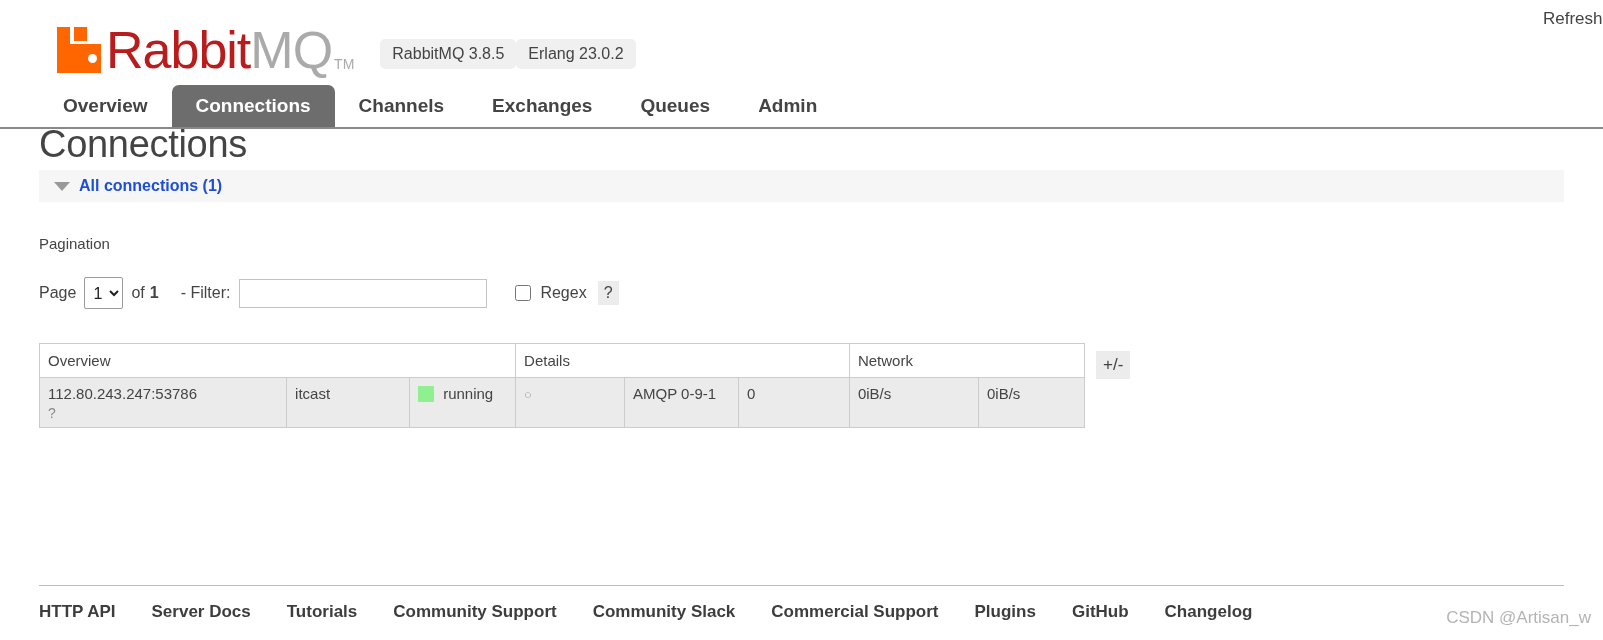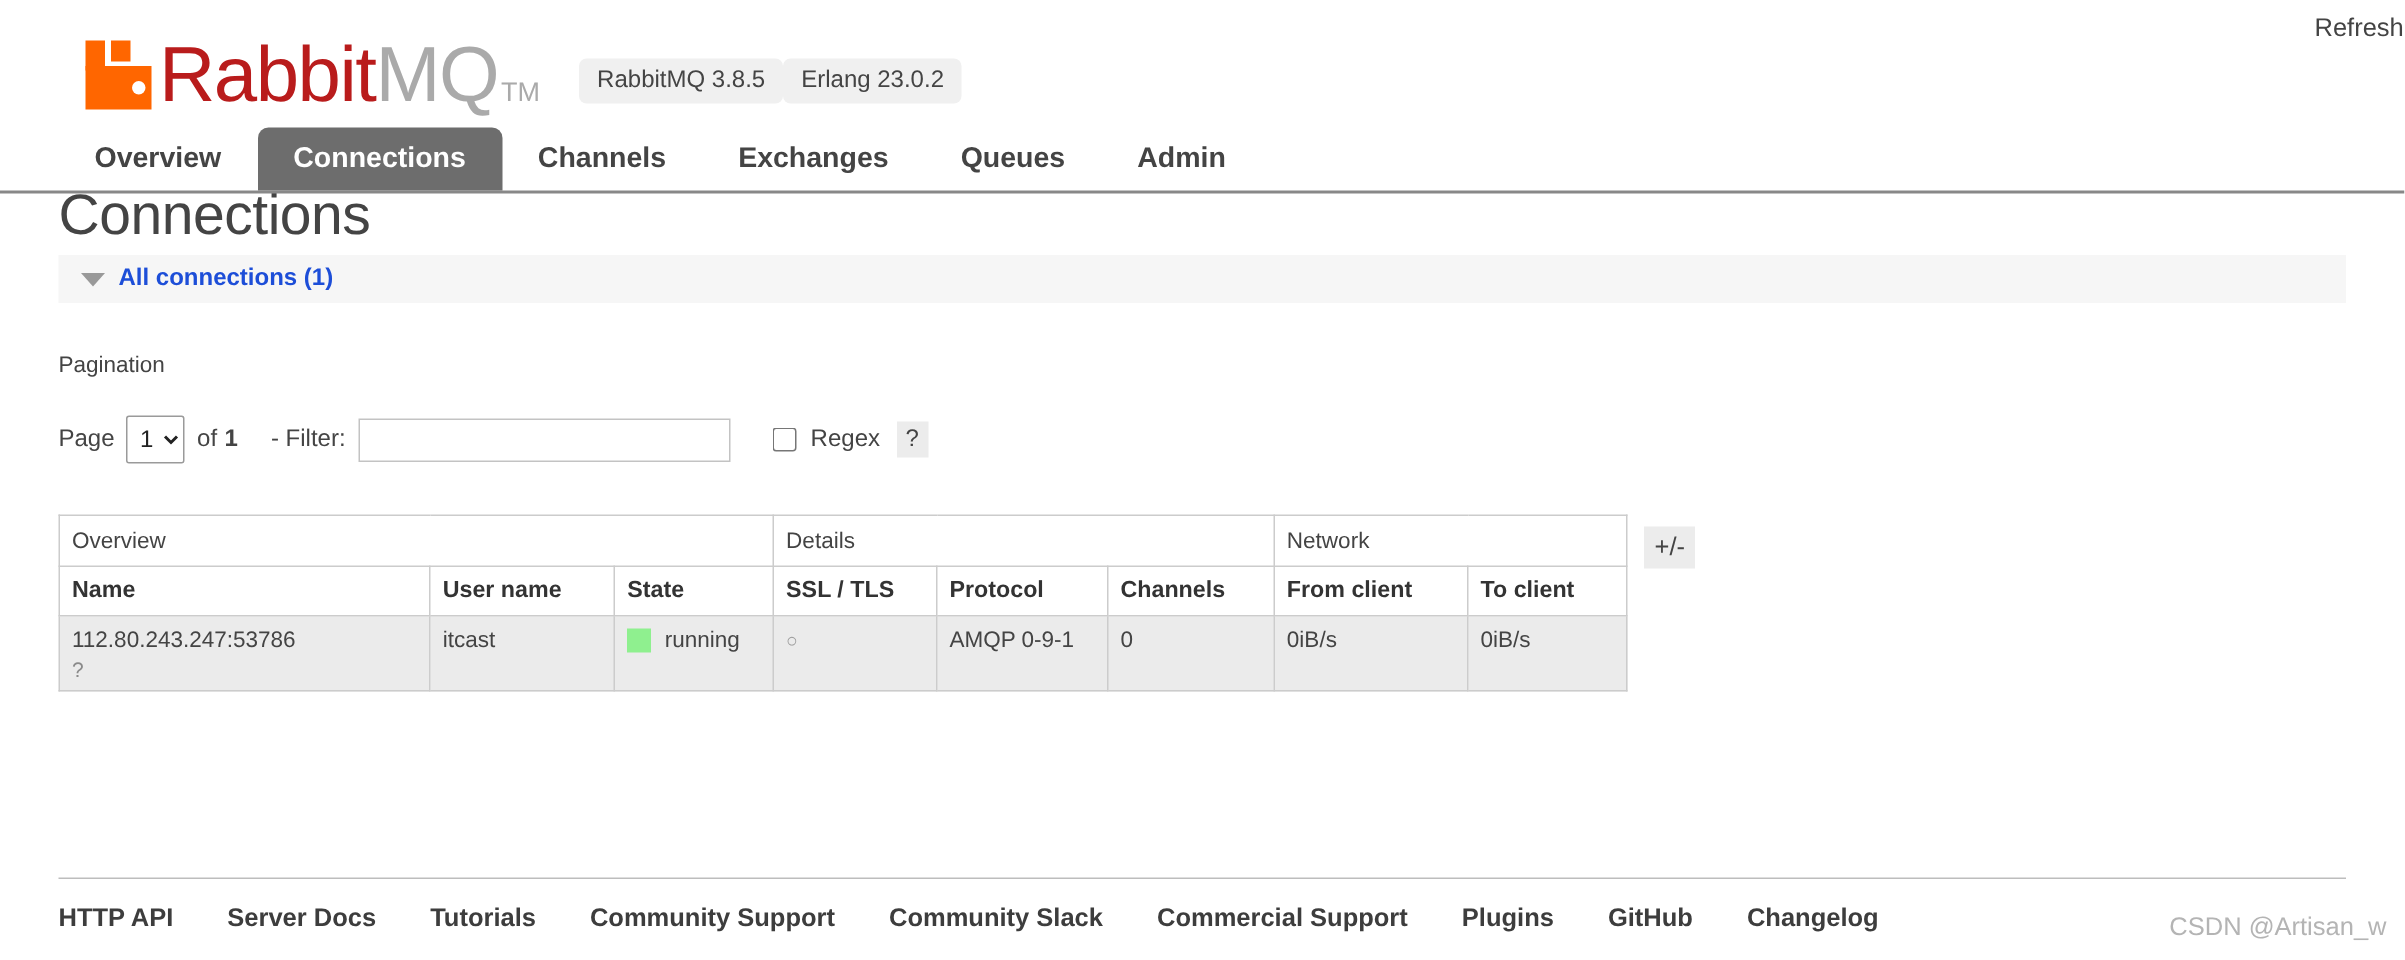--- a/index.html
+++ b/index.html
@@ -59,21 +59,21 @@
   .logo-text {
     font-size: 52px;
     line-height: 52px;
     letter-spacing: -1px;
     font-weight: 400;
   }
   .logo-text .rabbit { color: #b91c1c; }
   .logo-text .mq { color: #aaaaaa; }
   .logo-tm {
     color: #aaaaaa;
-    font-size: 18px;
+    font-size: 14px;
     margin-left: 2px;
     margin-bottom: 4px;
     align-self: flex-end;
   }
   .badges {
     display: flex;
     align-items: center;
     margin-left: 26px;
     margin-bottom: 7px;
   }
@@ -409,30 +409,20 @@
         <col style="width:113px">
         <col style="width:110px">
         <col style="width:128px">
         <col style="width:105px">
       </colgroup>
       <tbody>
         <tr class="group-row">
           <td colspan="3">Overview</td>
           <td colspan="3">Details</td>
           <td colspan="2">Network</td>
-        </tr>
-        <tr class="col-row">
-          <th>Name</th>
-          <th>User name</th>
-          <th>State</th>
-          <th>SSL / TLS</th>
-          <th>Protocol</th>
-          <th>Channels</th>
-          <th>From client</th>
-          <th>To client</th>
         </tr>
         <tr class="data-row">
           <td class="name-cell">
             <span>112.80.243.247:53786</span>
             <span class="name-help">?</span>
           </td>
           <td class="center">itcast</td>
           <td>
             <span class="state-cell">
               <span class="state-swatch" style="background: rgb(143, 240, 143);"></span>

